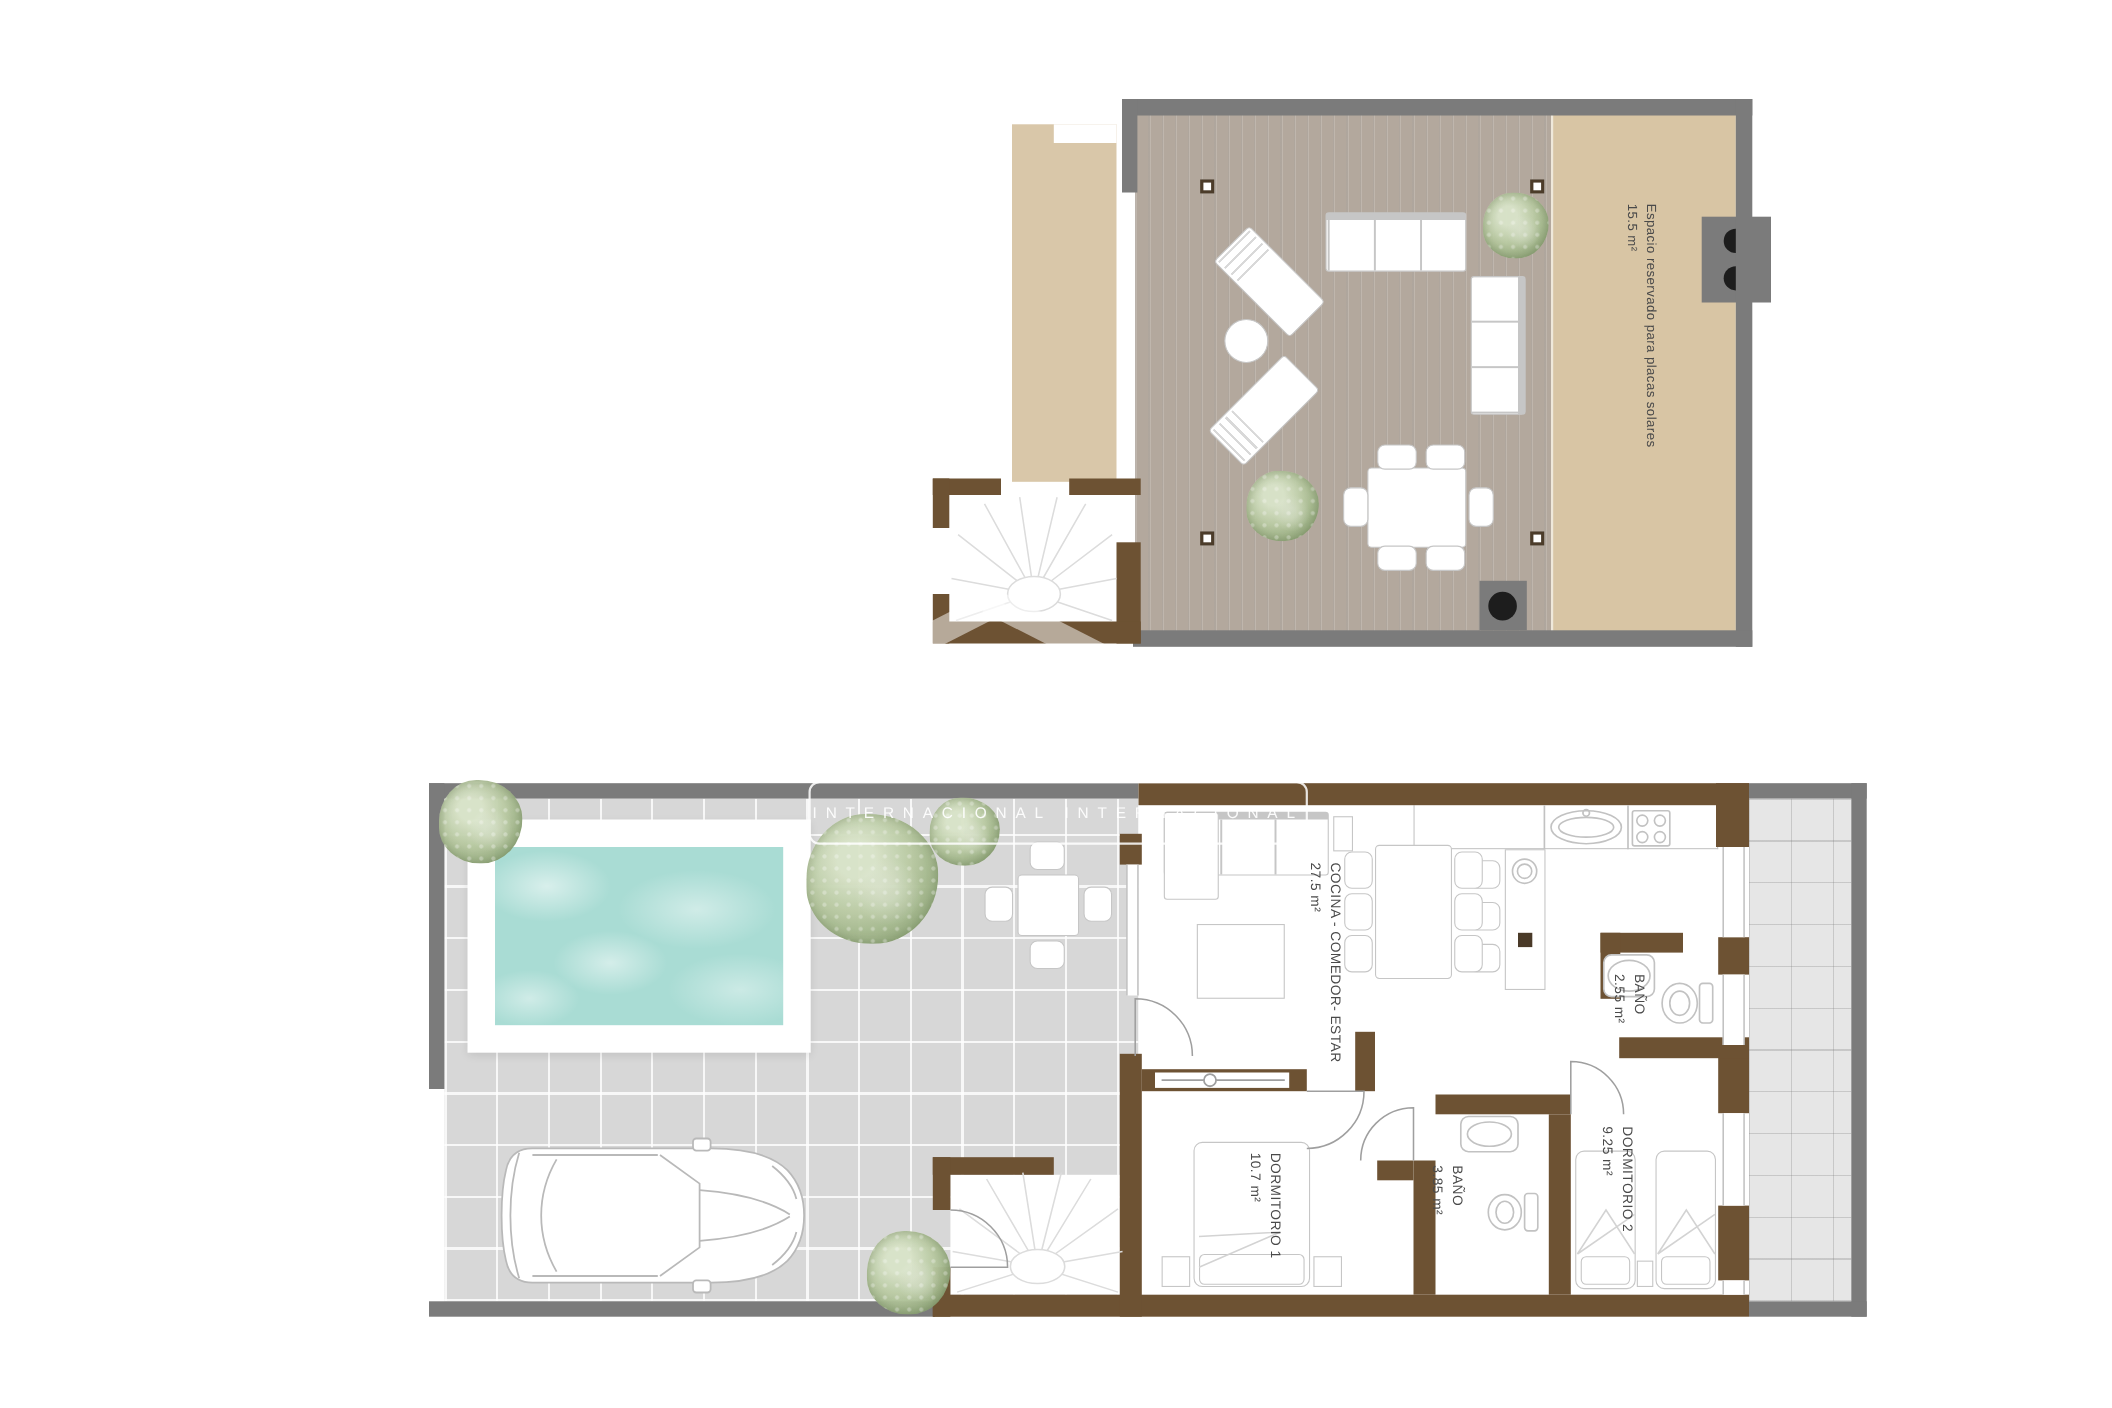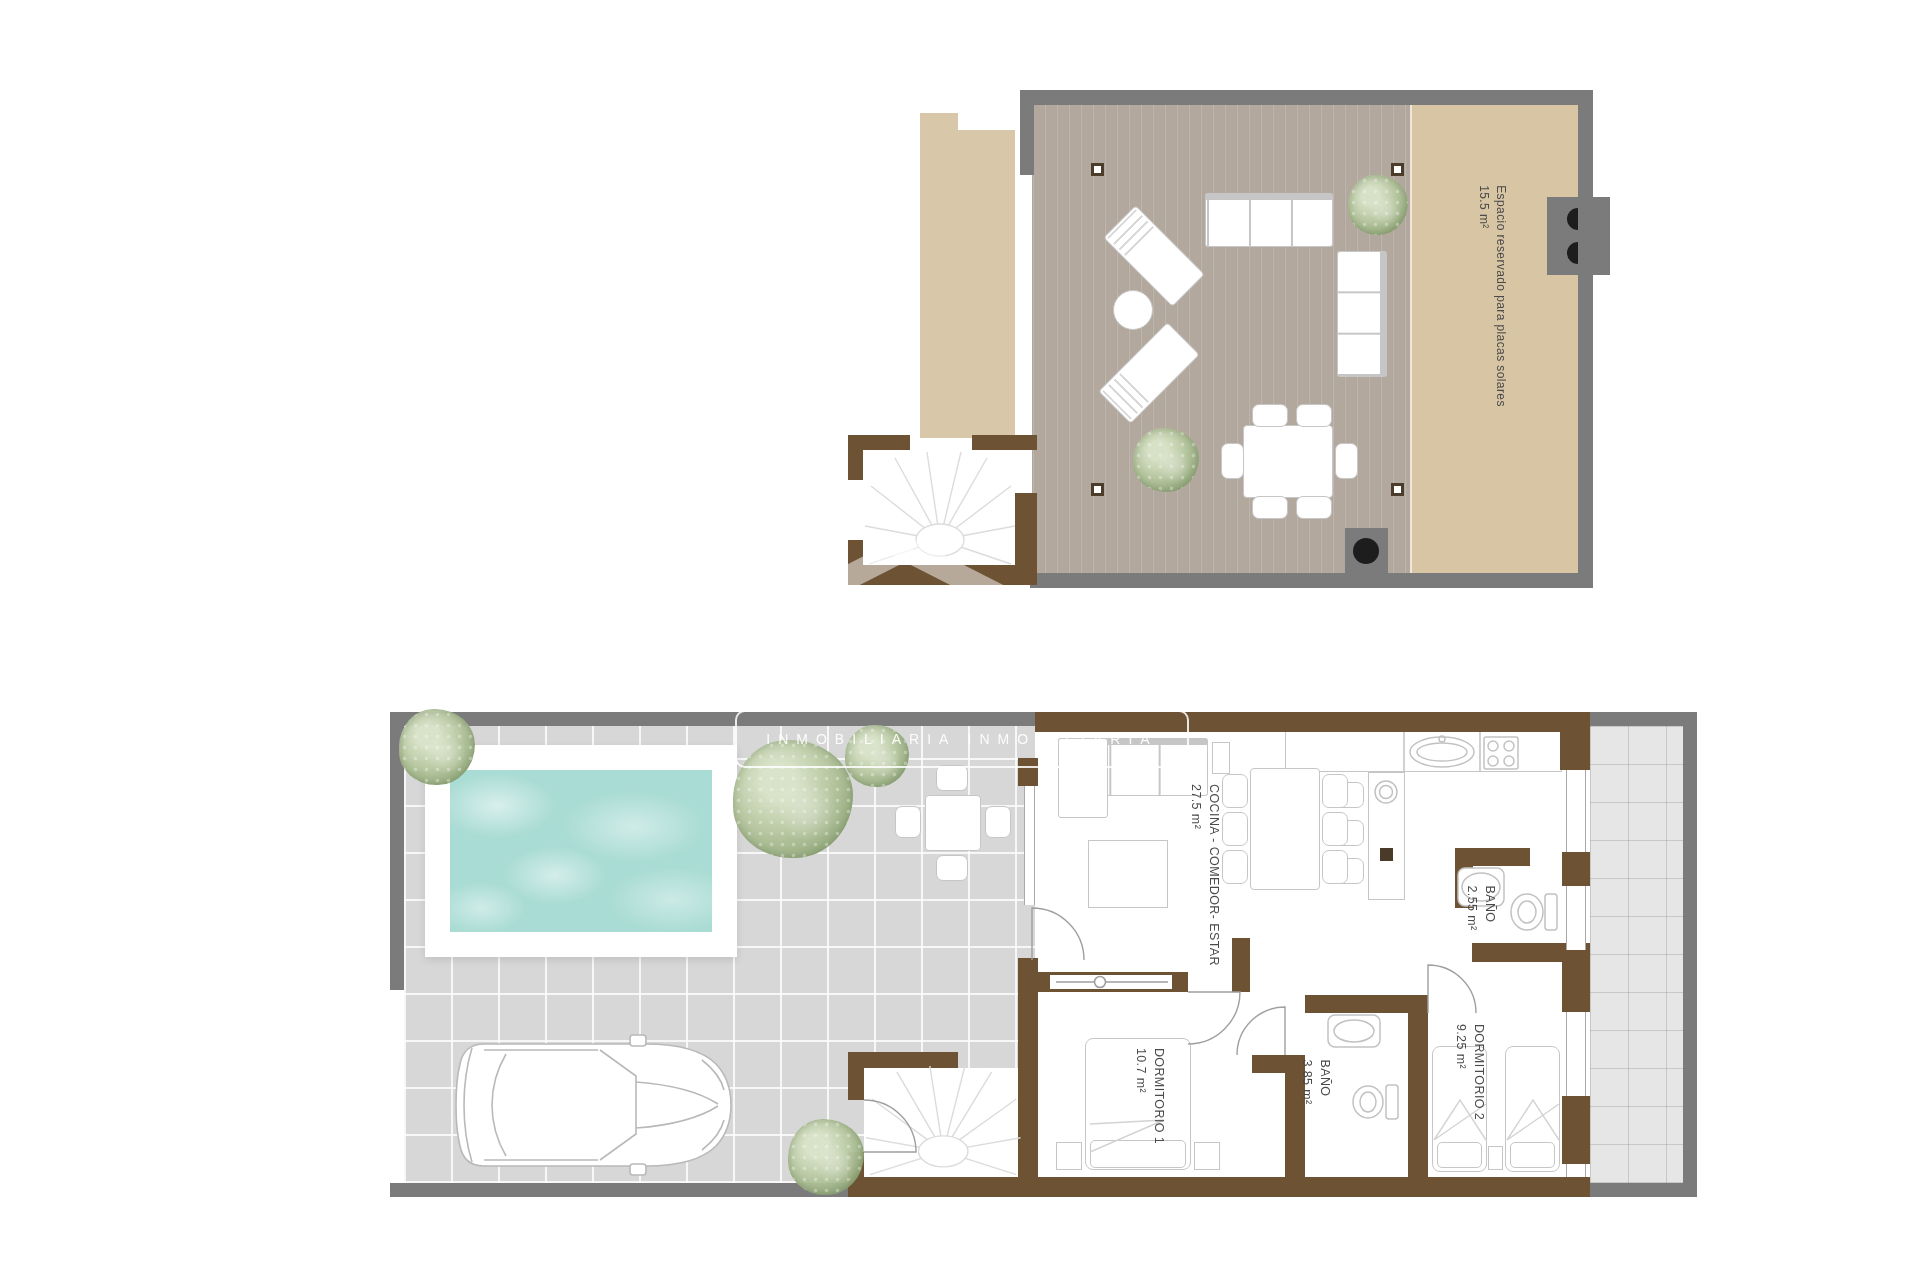--- a/index.html
+++ b/index.html
@@ -317,16 +317,16 @@
     <span>3.85 m²</span>
   </div>
   <div class="vlabel" style="left:1470px;top:1072px;">
     <span>DORMITORIO 2</span>
     <span>9.25 m²</span>
   </div>
 
   <div class="wm-bar" style="left:675px;top:590px;transform:rotate(-27deg);"></div>
   <div class="wm-bar" style="left:885px;top:590px;transform:rotate(27deg);"></div>
   <div class="wm-box">
-    <span>INMOBILIARIA INMOBILIARIA</span>
+    <span>INTERNACIONAL INTERNACIONAL</span>
   </div>
 
 </div>
 
 </body></html>

